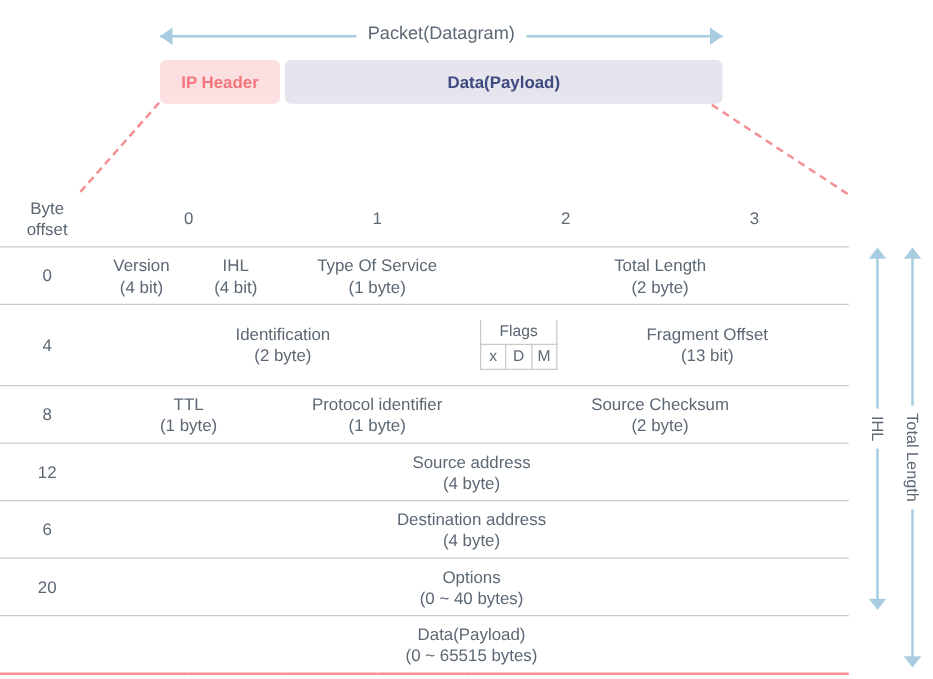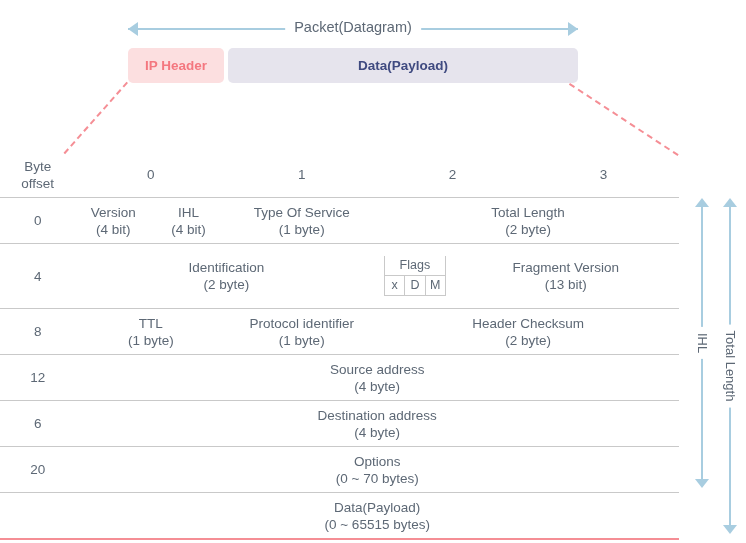--- a/index.html
+++ b/index.html
@@ -151,37 +151,37 @@
             </tr>
             <tr>
               <td>x</td>
               <td>D</td>
               <td>M</td>
             </tr>
           </tbody>
               </table>
         </td>
         <td class="v lastcol" colspan="3">
-          <span class="sub">Fragment Version</span>
+          <span class="sub">Fragment Offset</span>
           <span class="sub">(13 bit)</span>
         </td>
       </tr>
 
       <tr>
         <td class="gutter">8</td>
         <td class="v" colspan="2">
           <span class="sub">TTL</span>
           <span class="sub">(1 byte)</span>
         </td>
         <td class="v vsep" colspan="2">
           <span class="sub">Protocol identifier</span>
           <span class="sub">(1 byte)</span>
         </td>
         <td class="v vsep lastcol" colspan="4">
-          <span class="sub">Header Checksum</span>
+          <span class="sub">Source Checksum</span>
           <span class="sub">(2 byte)</span>
         </td>
       </tr>
 
       <tr>
         <td class="gutter">12</td>
         <td class="v lastcol" colspan="8">
           <span class="sub">Source address</span>
           <span class="sub">(4 byte)</span>
         </td>
@@ -192,21 +192,21 @@
         <td class="v lastcol" colspan="8">
           <span class="sub">Destination address</span>
           <span class="sub">(4 byte)</span>
         </td>
       </tr>
 
       <tr>
         <td class="gutter">20</td>
         <td class="v lastcol" colspan="8">
           <span class="sub">Options</span>
-          <span class="sub">(0 ~ 70 bytes)</span>
+          <span class="sub">(0 ~ 40 bytes)</span>
         </td>
       </tr>
 
       <tr class="lastrow">
         <td class="gutter"></td>
         <td class="v lastcol" colspan="8">
           <span class="sub">Data(Payload)</span>
           <span class="sub">(0 ~ 65515 bytes)</span>
         </td>
       </tr>

